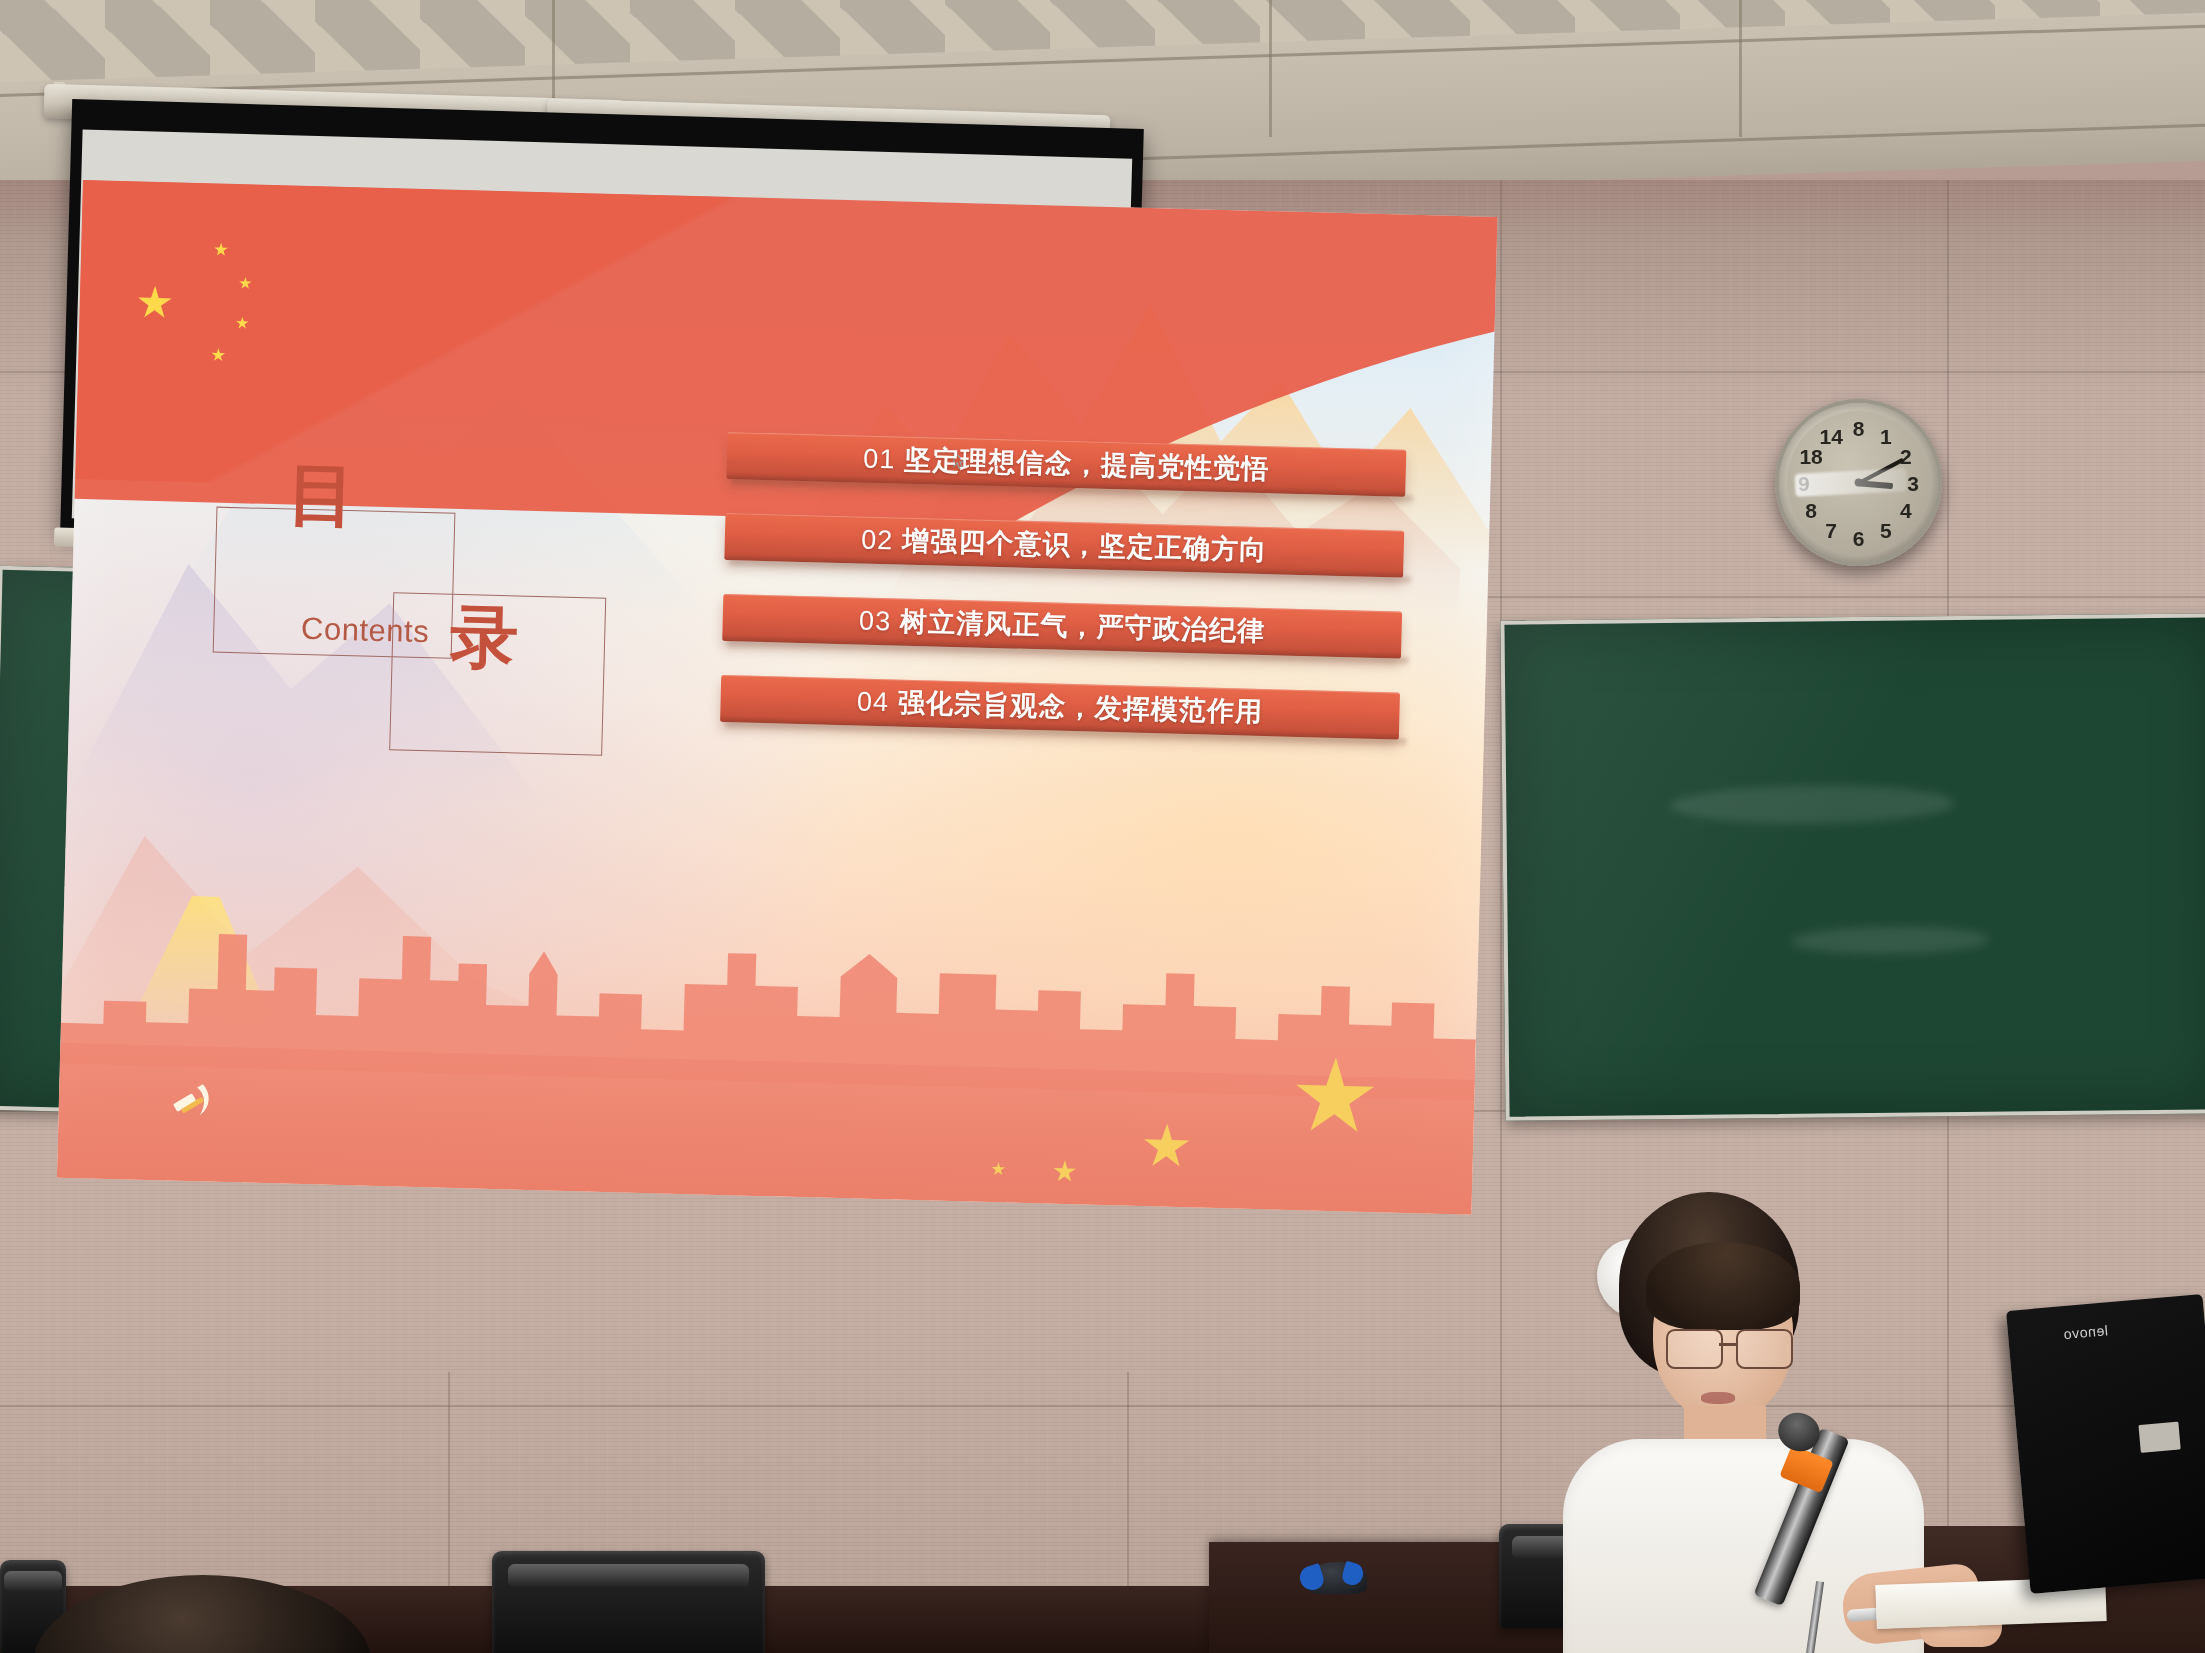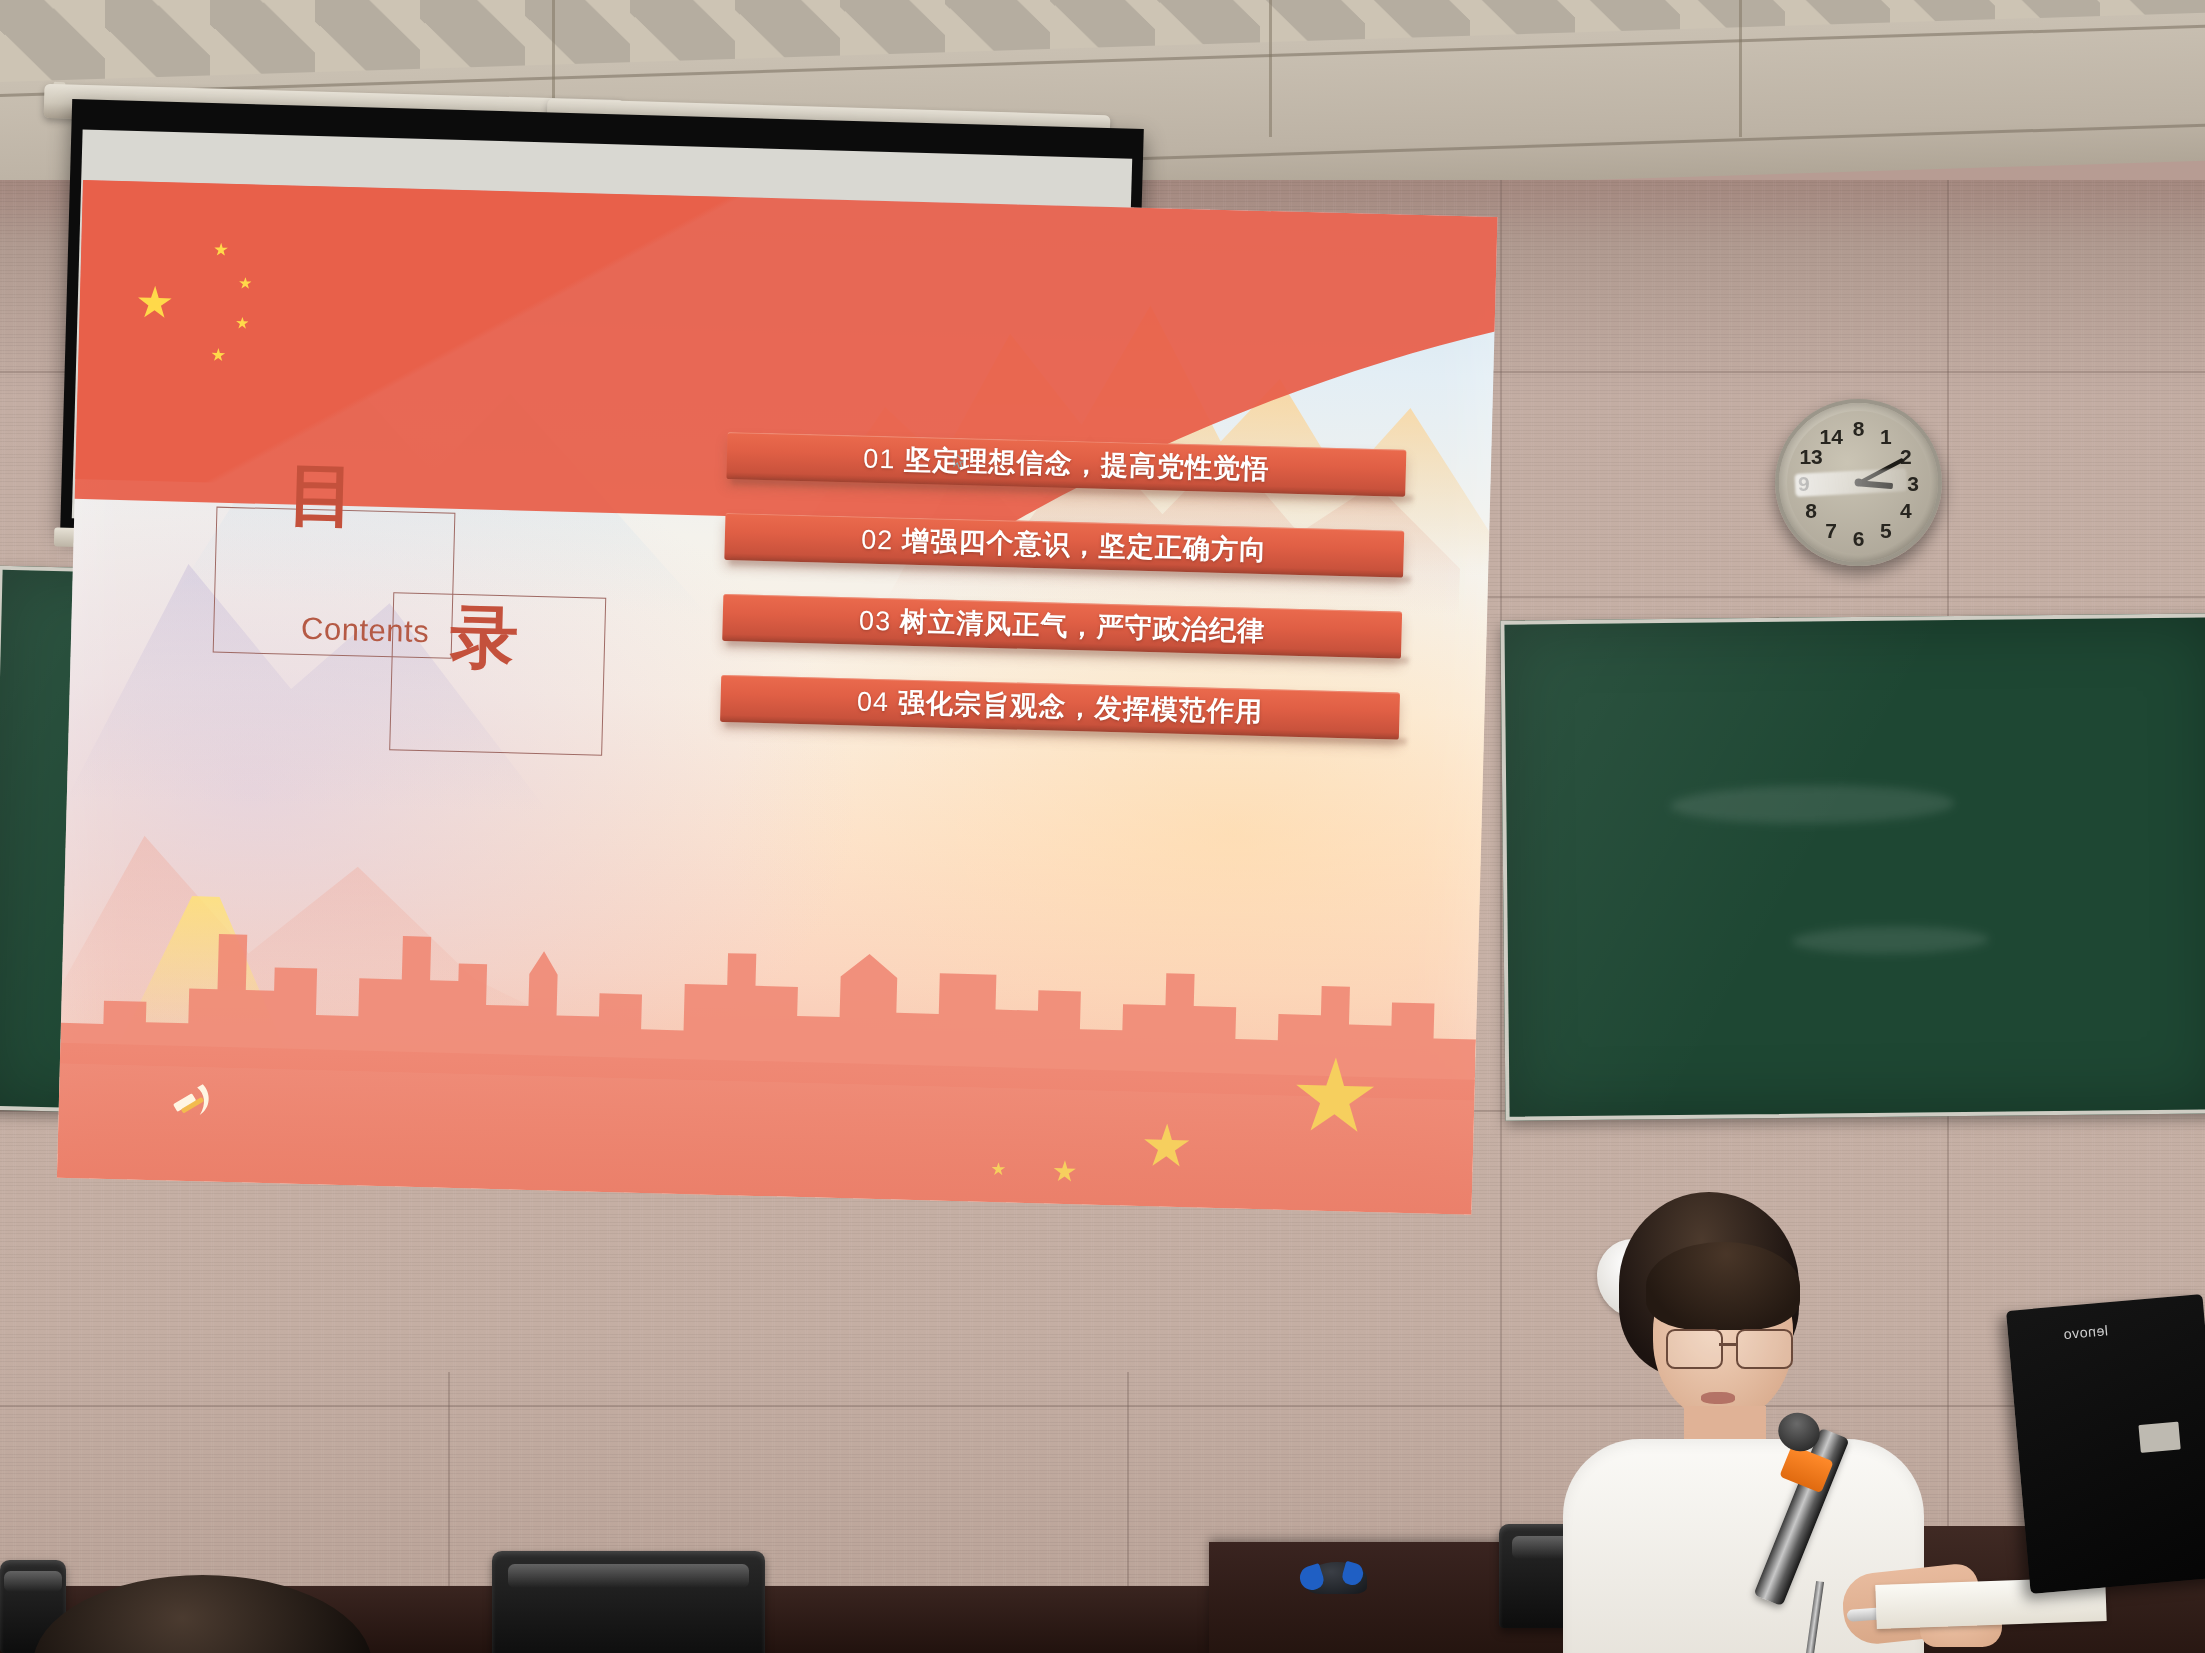--- a/index.html
+++ b/index.html
@@ -467,21 +467,21 @@
       <span class="clock-num" style="left:50%;top:13%;">8</span>
       <span class="clock-num" style="left:69%;top:18%;">1</span>
       <span class="clock-num" style="left:83%;top:32%;">2</span>
       <span class="clock-num" style="left:88%;top:51%;">3</span>
       <span class="clock-num" style="left:83%;top:70%;">4</span>
       <span class="clock-num" style="left:69%;top:84%;">5</span>
       <span class="clock-num" style="left:50%;top:89%;">6</span>
       <span class="clock-num" style="left:31%;top:84%;">7</span>
       <span class="clock-num" style="left:17%;top:70%;">8</span>
       <span class="clock-num" style="left:12%;top:51%;">9</span>
-      <span class="clock-num" style="left:17%;top:32%;">13</span>
+      <span class="clock-num" style="left:17%;top:32%;">18</span>
       <span class="clock-num" style="left:31%;top:18%;">14</span>
       <div class="hand" id="hour-hand" style="width: 34px; height: 5.5px; transform: translate(0px, -50%) rotate(5deg);"></div>
       <div class="hand" id="minute-hand" style="width: 50px; height: 3.8px; transform: translate(0px, -50%) rotate(-28deg);"></div>
       <div class="clock-pin"></div>
       <div class="clock-glare"></div>
     </div>
   </div>
 
   <div class="screen-bracket"></div>
   <div class="screen-bracket2"></div>

